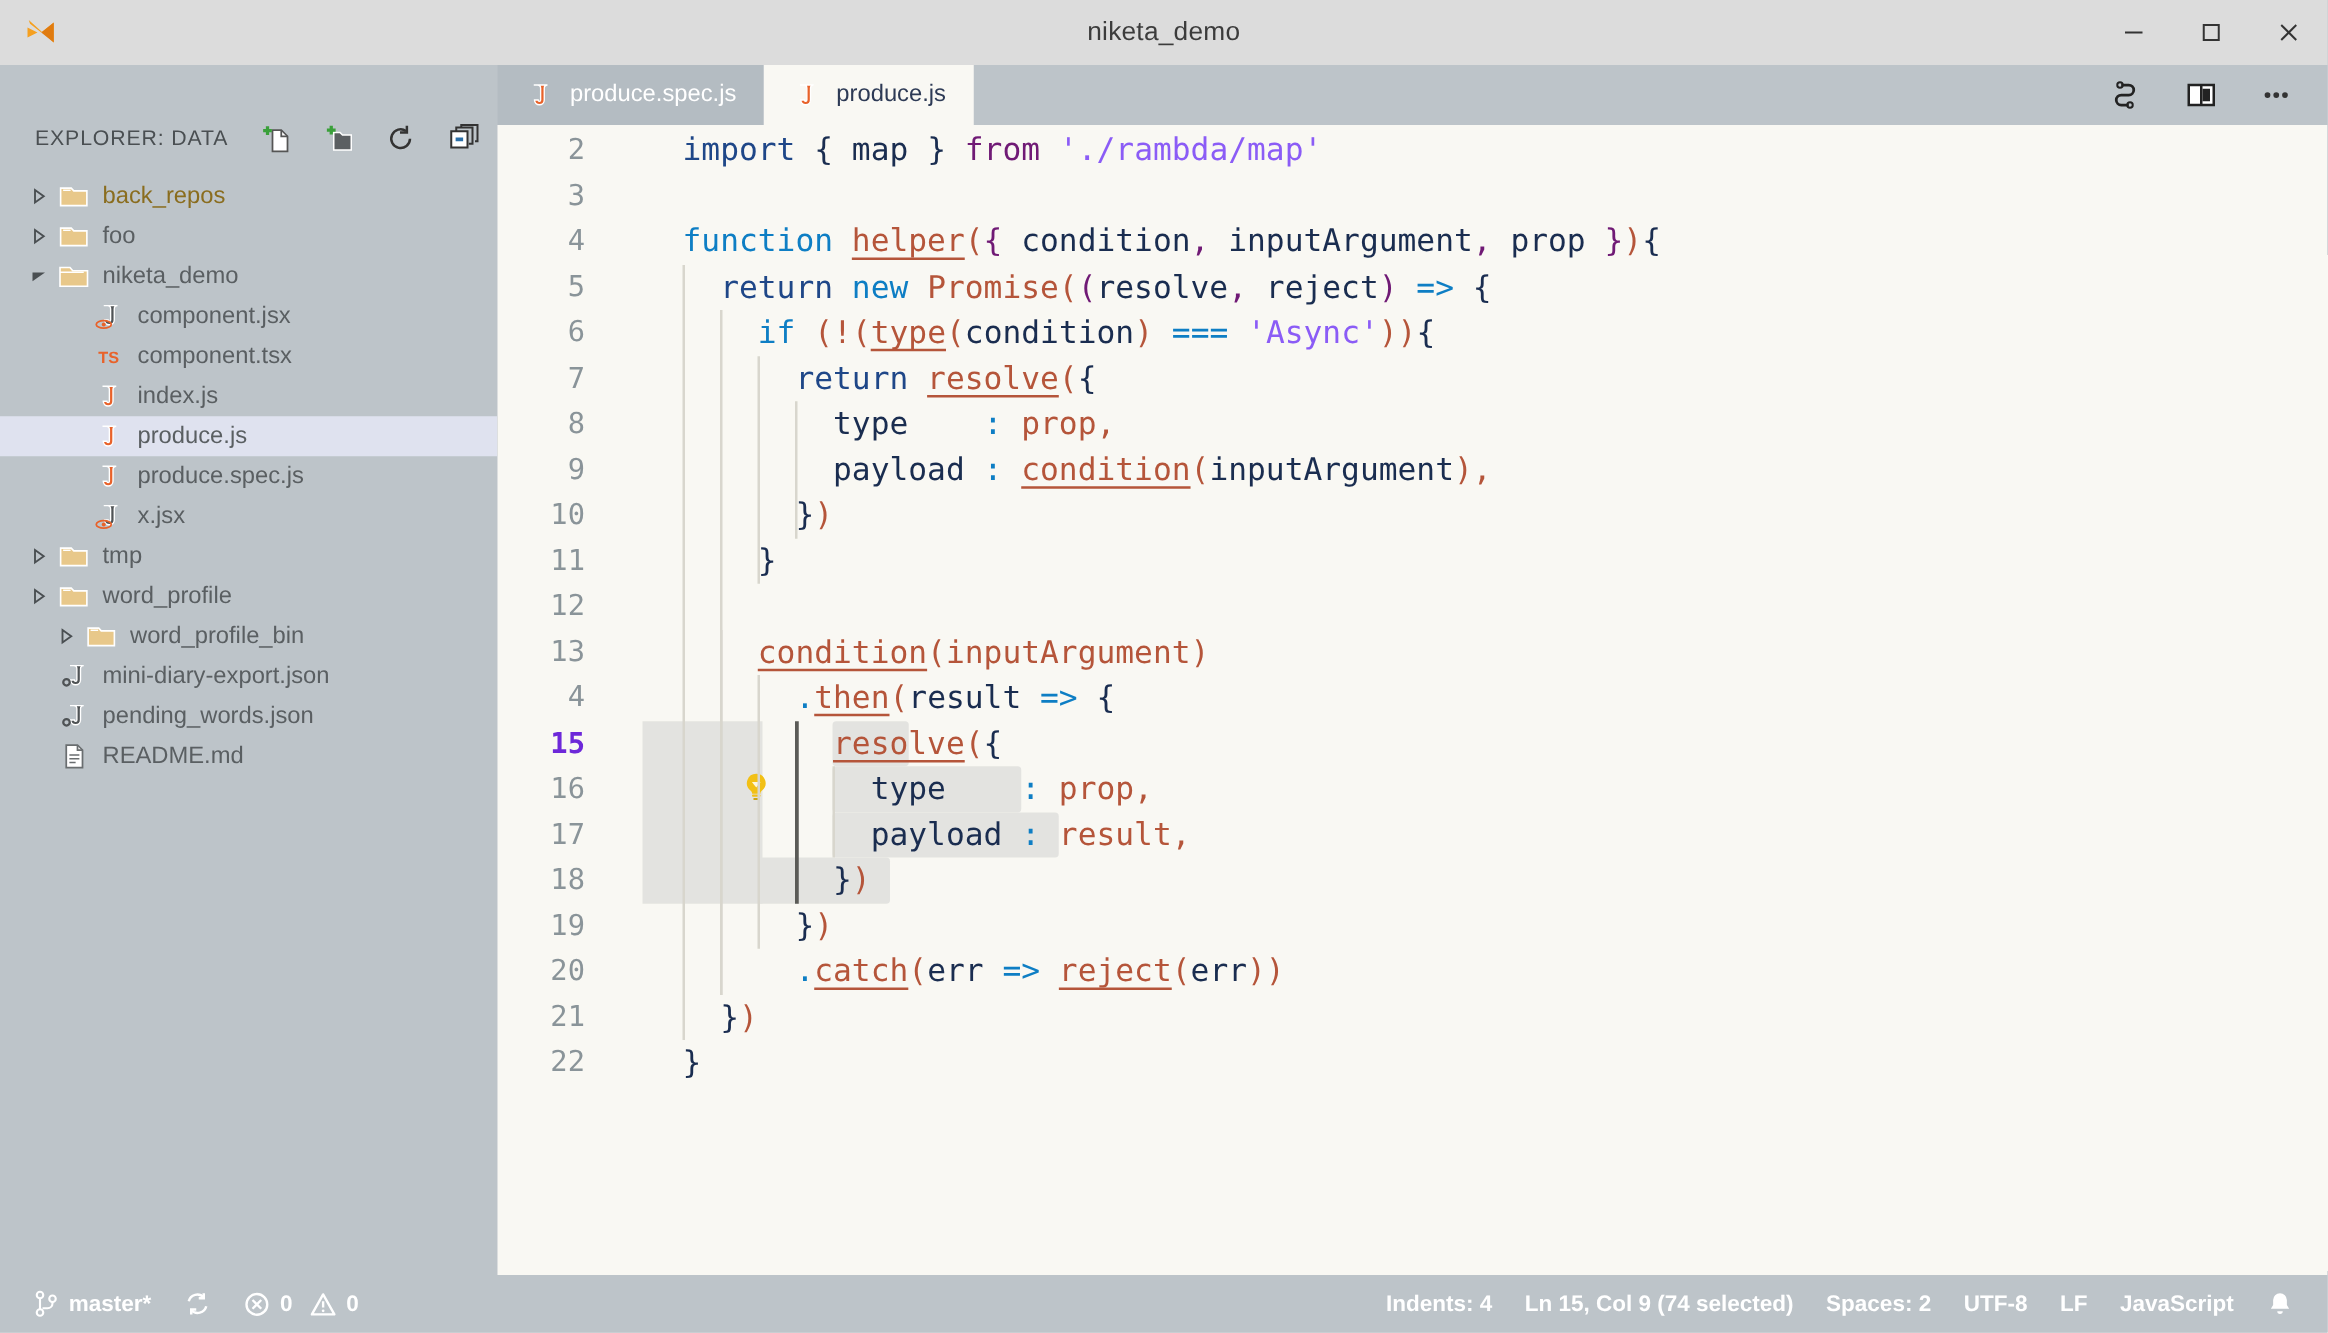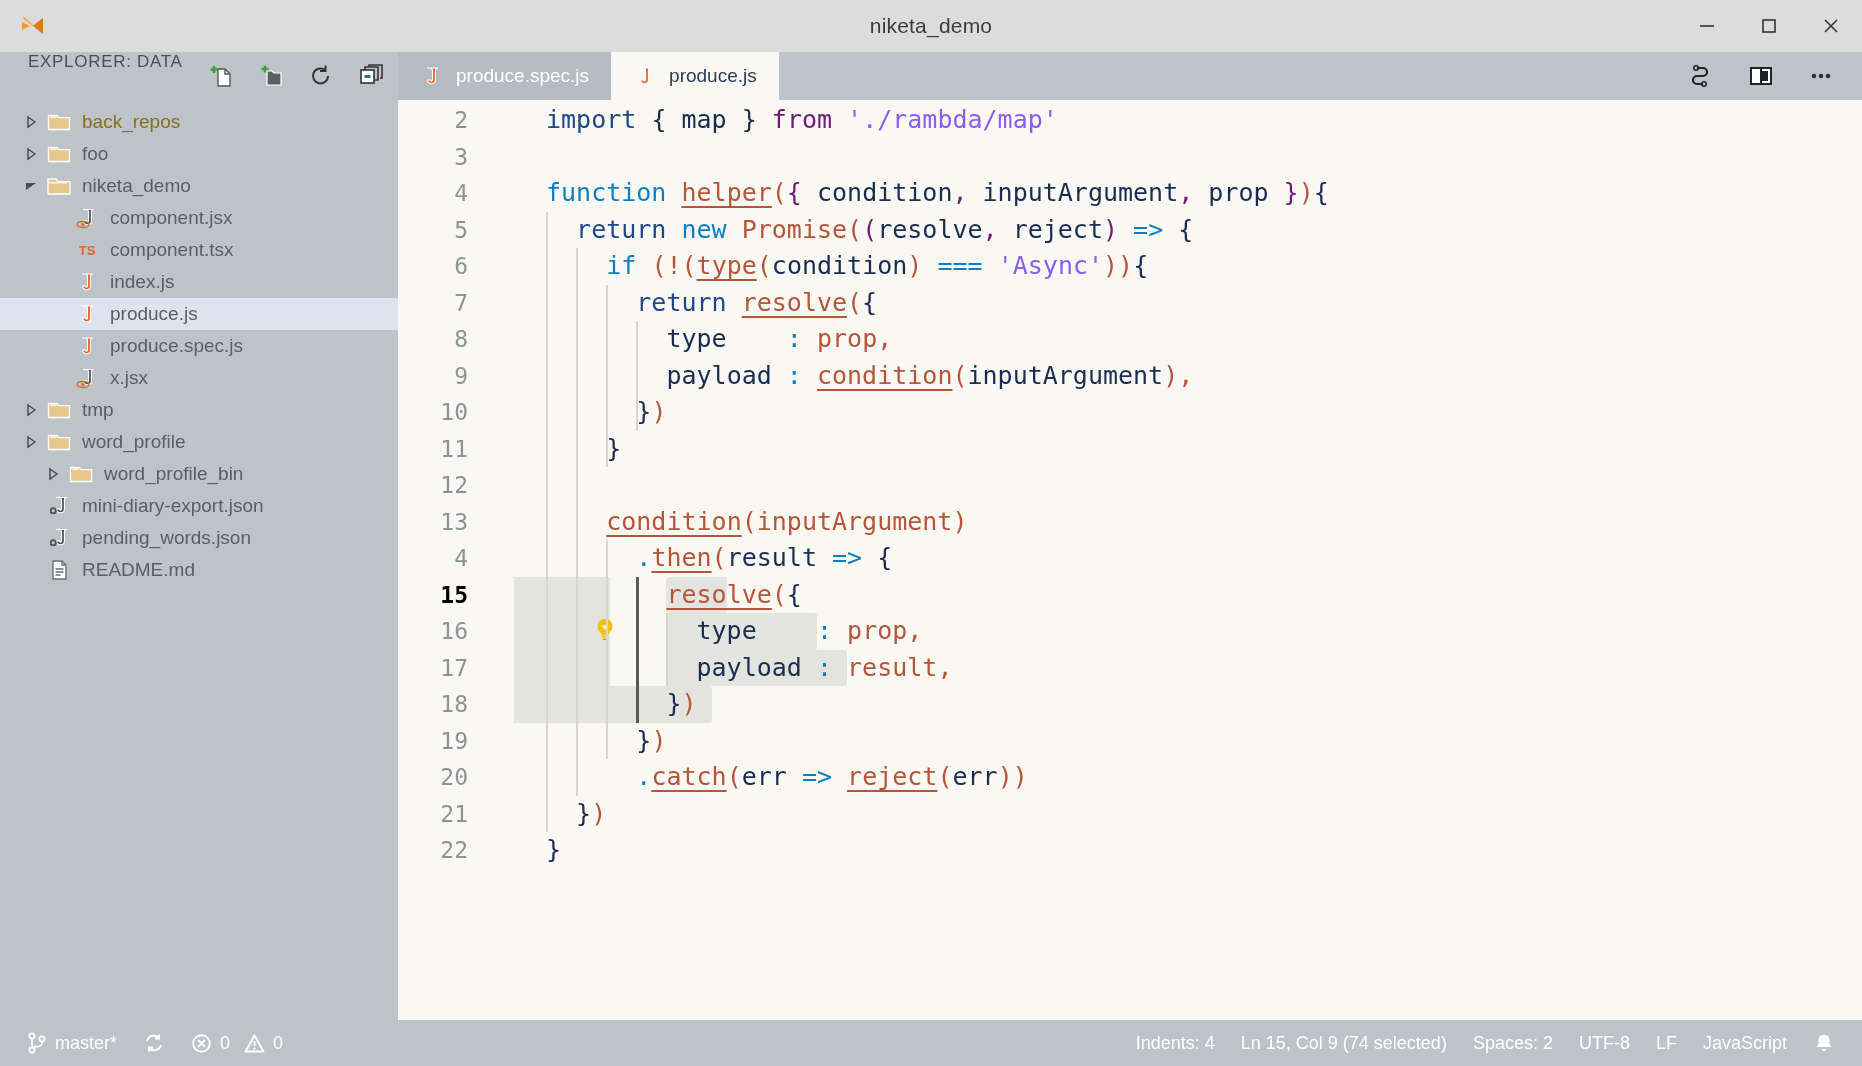--- a/index.html
+++ b/index.html
@@ -40,22 +40,23 @@
 
   
   .sidebar {
     width: 398px; flex: none;
     background: #bdc4c9;
     display: flex; flex-direction: column;
     overflow: hidden;
   }
   .sidebar-header {
     height: 48px; flex: none;
-    display: flex; 
+    display: flex; align-items: center;
     padding-left: 28px;
+    margin-top: 35px;
   }
   .sidebar-title {
     font-size: 17px; color: #4a4f52; letter-spacing: .7px;
     white-space: nowrap;
   }
   .sidebar-actions { margin-left: 24px; display: flex; gap: 22px; align-items: center; }
   .sb-act { width: 28px; height: 28px; display: flex; align-items: center; justify-content: center; cursor: default; }
 
   .tree { padding-top: 6px; overflow: hidden; }
   .tree-row {
@@ -101,21 +102,21 @@
   }
   .code-lines { position: relative; padding-top: 2px; }
   .code-line {
     height: 36.5px; display: flex; align-items: center;
     font-size: 25px; line-height: 36.5px; white-space: pre;
   }
   .ln {
     width: 92px; flex: none; text-align: right;
     padding-right: 22px; color: #8a9499; font-size: 23px;
   }
-  .ln.active { color: #000000; font-weight: bold; }
+  .ln.active { color: #6d28d9; font-weight: bold; }
   .glyph { width: 56px; flex: none; position: relative; height: 36.5px; }
   .bulb { position: absolute; left: 12px; top: 4px; }
   .code-text { position: relative; white-space: pre; }
 
   
   .guides { position: absolute; top: 0; left: 0; width: 100%; height: 100%; pointer-events: none; }
   .guide { position: absolute; width: 2px; background: #d8d6cd; }
   .guide.dark { background: #5b5b57; width: 3px; }
 
   
@@ -137,21 +138,21 @@
   
   .statusbar {
     height: 46px; flex: none;
     background: #bdc4c9;
     display: flex; align-items: center;
     color: #ffffff; font-size: 18px;
     padding: 0 14px;
   }
   .sb-item {
     display: flex; align-items: center; gap: 8px;
-    padding: 0 13px; height: 46px; cursor: default; white-space: nowrap;
+    padding: 0 13px; height: 46px; cursor: default; white-space: nowrap; font-weight: bold;
   }
   .sb-right { margin-left: auto; display: flex; align-items: flex-start; }
   .sb-ico { display: flex; align-items: center; }
 </style>
 </head>
 <body>
 
 <div id="app">
 
   <div class="titlebar">

